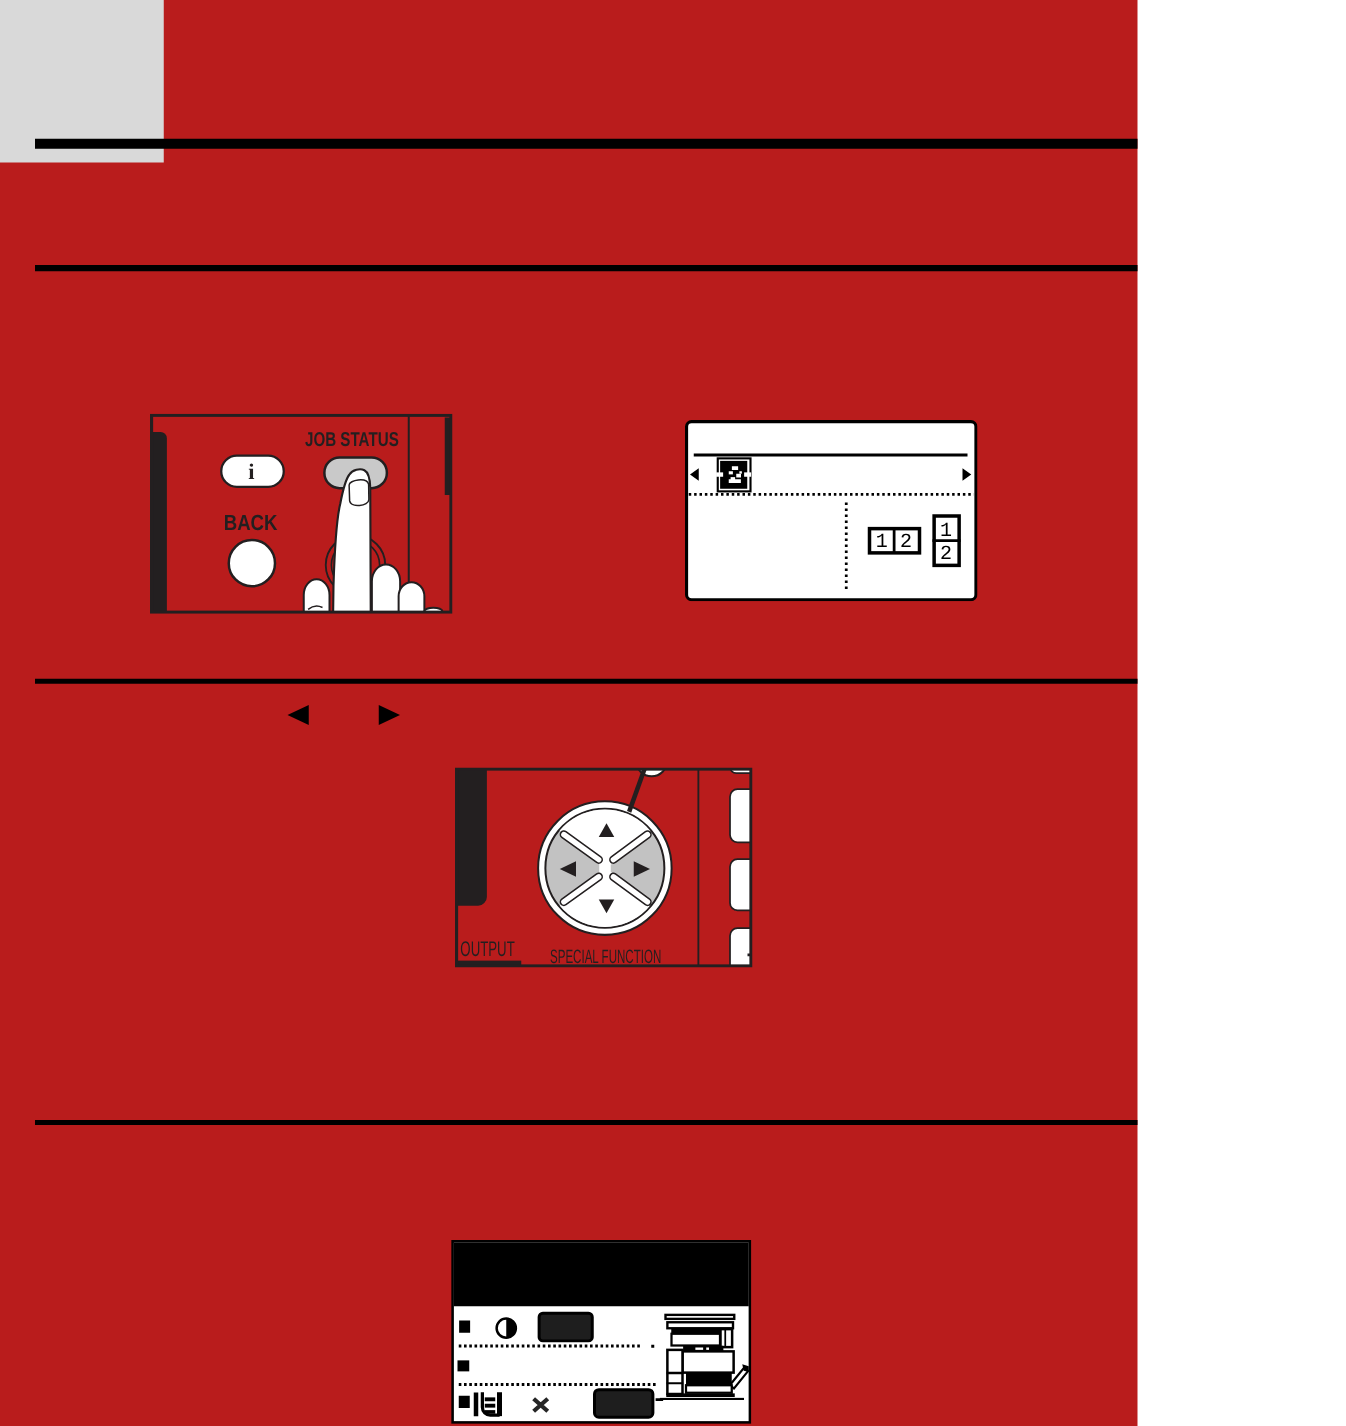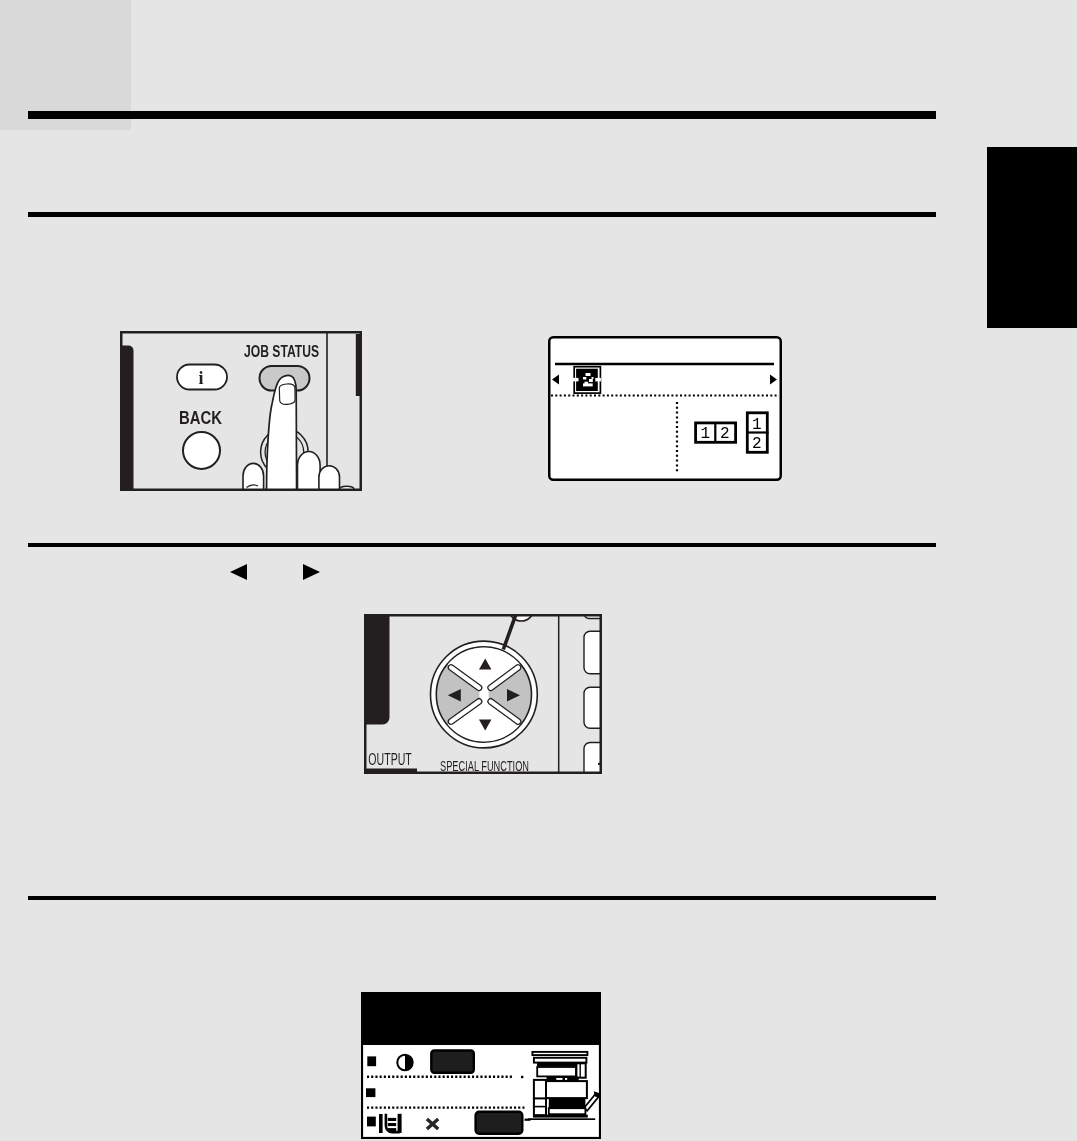--- a/index.html
+++ b/index.html
@@ -1,16 +1,16 @@
 <!DOCTYPE html>
 <html><head>
 <meta charset="utf-8">
 <style>
   html,body{margin:0;padding:0;background:#fff;}
-  #page{position:relative;width:1077px;height:1141px;background:#e5e5e5;overflow:hidden;
+  #page{position:relative;width:910px;height:1141px;background:#b91c1c;overflow:hidden;
         font-family:"Liberation Sans",sans-serif;filter:blur(0px);}
   .abs{position:absolute;}
 </style>
 </head>
 <body>
 <div id="page">
 
   <div class="abs" style="left:0;top:0;width:131px;height:130px;background:#d9d9d9;"></div>
 
   <div class="abs" style="left:28px;top:111px;width:908px;height:8px;background:#000;"></div>

